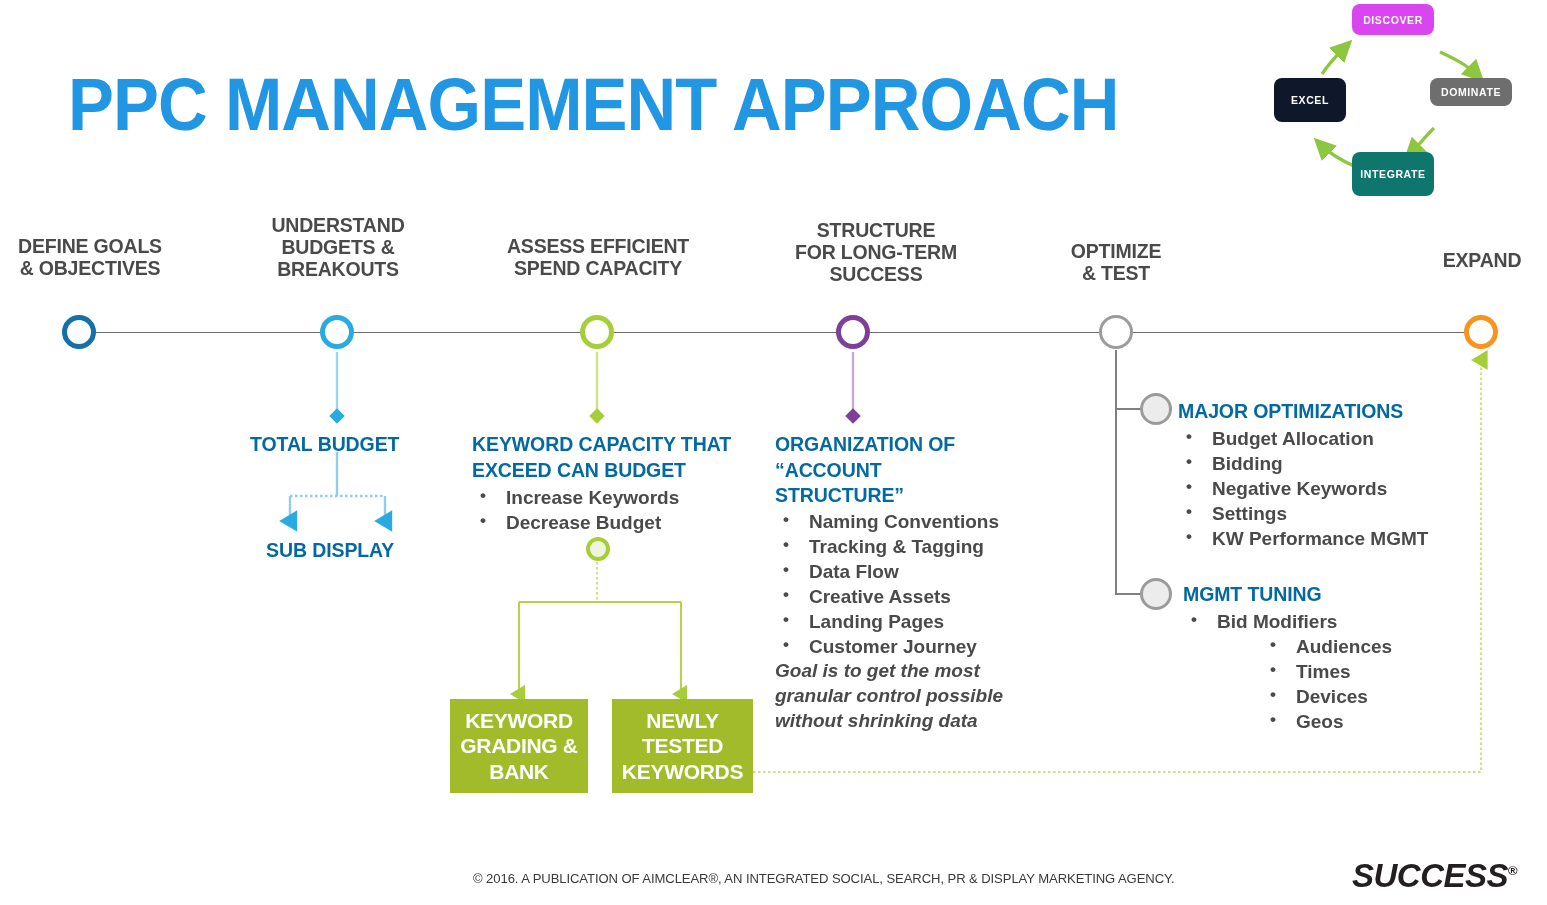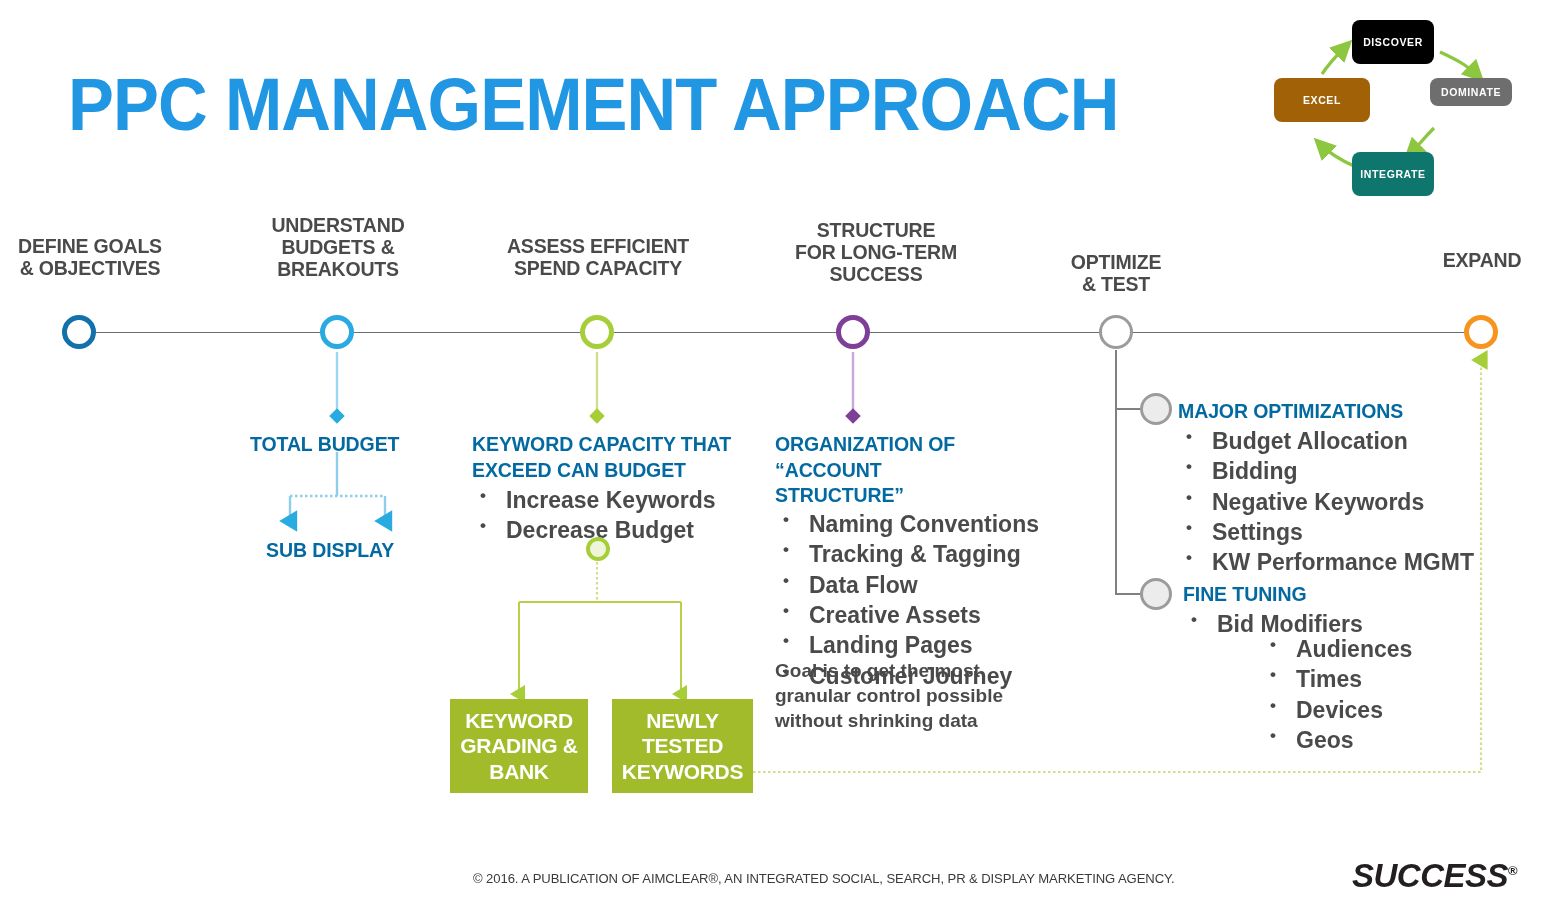--- a/index.html
+++ b/index.html
@@ -36,24 +36,24 @@
     border-radius:8px;
     color:#ffffff;
     font-size:10.5px;
     font-weight:bold;
     letter-spacing:0.6px;
     display:flex;
     align-items:center;
     justify-content:center;
     text-align:center;
   }
-  #cyc-discover{left:80px; top:20px;  width:82px; height:44px; background:#000000;}
+  #cyc-discover{left:80px; top:4px;  width:82px; height:31px; background:#d946ef;}
   #cyc-dominate{left:158px;top:78px; width:82px; height:28px; background:#6e6e6e;}
   #cyc-integrate{left:80px; top:152px;width:82px; height:44px; background:#0f766e;}
-  #cyc-excel{left:2px;  top:78px; width:96px; height:44px; background:#a16207;}
+  #cyc-excel{left:2px;  top:78px; width:72px; height:44px; background:#0f172a;}
   #cycle svg{position:absolute; left:0; top:0; width:260px; height:212px; overflow:visible;}
 
   
   #timeline-line{
     left:78px; top:332px; width:1404px; height:1px; background:#6d6e71;
   }
   .node{
     position:absolute;
     width:34px; height:34px;
     border-radius:50%;
@@ -86,21 +86,21 @@
     font-weight:bold;
     color:#4a4a4a;
     line-height:1.32;
   }
   ul.bullets{
     margin:0; padding:0; list-style:none;
   }
   ul.bullets li{
     position:relative;
     padding-left:34px;
-    font-size:23px;
+    font-size:19px;
     font-weight:bold;
     color:#4a4a4a;
     line-height:1.32;
   }
   ul.bullets li:before{
     content:"\2022";
     position:absolute;
     left:8px; top:0;
     font-size:17px;
     color:#4a4a4a;
@@ -234,21 +234,21 @@
   <div class="node-label" style="left:-8px;  top:236px; width:196px;">DEFINE GOALS
 &amp; OBJECTIVES</div>
   <div class="node-label" style="left:240px; top:215px; width:196px;">UNDERSTAND
 BUDGETS &amp;
 BREAKOUTS</div>
   <div class="node-label" style="left:488px; top:236px; width:220px;">ASSESS EFFICIENT
 SPEND CAPACITY</div>
   <div class="node-label" style="left:776px; top:220px; width:200px;">STRUCTURE
 FOR LONG-TERM
 SUCCESS</div>
-  <div class="node-label" style="left:1030px;top:252px; width:172px;text-align:center;">OPTIMIZE
+  <div class="node-label" style="left:1030px;top:241px; width:172px;text-align:center;">OPTIMIZE
 &amp; TEST</div>
   <div class="node-label" style="left:1396px;top:250px; width:172px;">EXPAND</div>
 
   <div class="head-text" style="left:250px; top:432px; width:220px; text-align:left;">TOTAL BUDGET</div>
   <div class="head-text" style="left:266px; top:538px; width:220px; text-align:left;">SUB DISPLAY</div>
 
   <div class="head-text" style="left:472px; top:432px; width:300px; white-space:pre-line;">KEYWORD CAPACITY THAT
 EXCEED CAN BUDGET</div>
   <ul class="bullets abs" style="left:472px; top:485px; width:300px;">
     <li>Increase Keywords</li>
@@ -267,36 +267,36 @@
 “ACCOUNT
 STRUCTURE”</div>
   <ul class="bullets abs" style="left:775px; top:509px; width:290px;">
     <li>Naming Conventions</li>
     <li>Tracking &amp; Tagging</li>
     <li>Data Flow</li>
     <li>Creative Assets</li>
     <li>Landing Pages</li>
     <li>Customer Journey</li>
   </ul>
-  <div class="body-text" style="left:775px; top:658px; width:290px; white-space:pre-line;">Goal is to get the most
+  <div class="body-text" style="left:775px; top:658px; width:290px; white-space:pre-line;font-style:italic;">Goal is to get the most
 granular control possible
 without shrinking data</div>
 
   <div class="dot-circle" style="left:1140px; top:393px; width:32px; height:32px; border:3px solid #9b9b9b; background:#ececec;"></div>
   <div class="head-text" style="left:1178px; top:399px; width:300px;">MAJOR OPTIMIZATIONS</div>
   <ul class="bullets abs" style="left:1178px; top:426px; width:330px;">
     <li>Budget Allocation</li>
     <li>Bidding</li>
     <li>Negative Keywords</li>
     <li>Settings</li>
     <li>KW Performance MGMT</li>
   </ul>
 
   <div class="dot-circle" style="left:1140px; top:578px; width:32px; height:32px; border:3px solid #9b9b9b; background:#ececec;"></div>
-  <div class="head-text" style="left:1183px; top:582px; width:300px;">FINE TUNING</div>
+  <div class="head-text" style="left:1183px; top:582px; width:300px;">MGMT TUNING</div>
   <ul class="bullets abs" style="left:1183px; top:609px; width:330px;">
     <li>Bid Modifiers</li>
   </ul>
   <ul class="bullets sub abs" style="left:1262px; top:634px; width:270px;">
     <li>Audiences</li>
     <li>Times</li>
     <li>Devices</li>
     <li>Geos</li>
   </ul>
 

